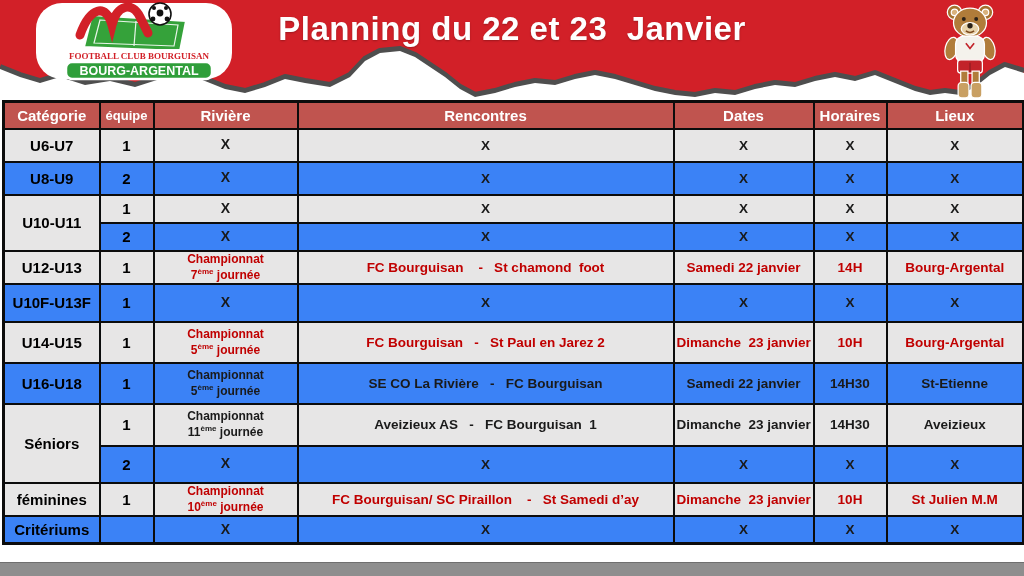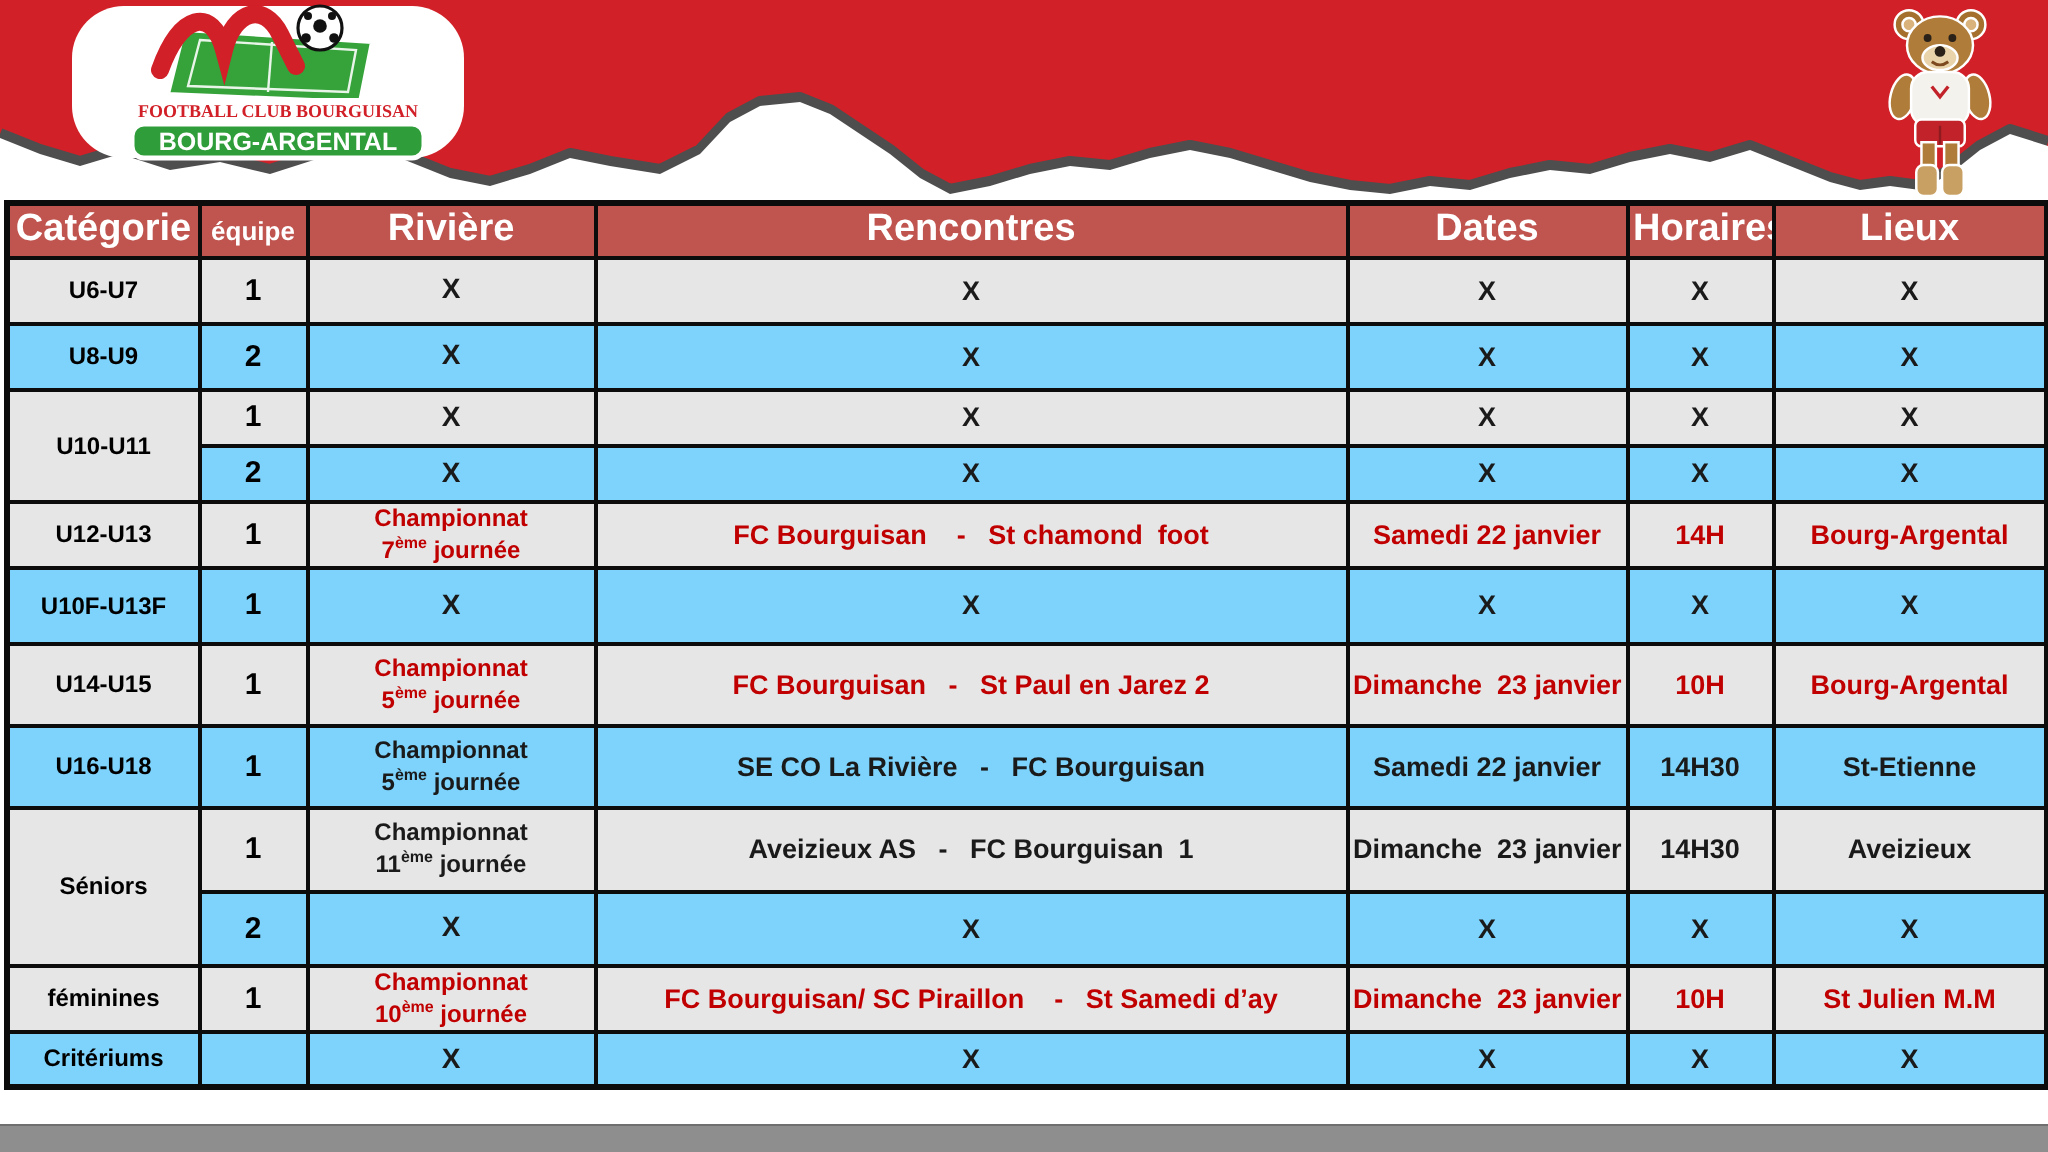--- a/index.html
+++ b/index.html
@@ -25,26 +25,26 @@
     position:absolute;left:2px;top:100px;width:1020px;
     border-collapse:collapse;table-layout:fixed;
     border:3px solid #0c0c0c;
   }
   .planning th,.planning td{
     border:2px solid #0c0c0c;text-align:center;vertical-align:middle;
     padding:0 2px;overflow:hidden;
   }
   .planning thead tr{height:27px;}
   .planning th{
-    background:#c0544f;color:#fff;font-weight:bold;font-size:19px;
+    background:#c0544f;color:#fff;font-weight:bold;font-size:15px;
   }
   .planning th.small{font-size:13px;}
   td.gray{background:#e7e6e6;}
-  td.white{background:#7dd3fc;}
-  td.cat{font-weight:bold;font-size:12px;color:#000;}
+  td.white{background:#3b82f6;}
+  td.cat{font-weight:bold;font-size:15px;color:#000;}
   td.team{font-weight:bold;font-size:15px;color:#000;}
   td.cell{font-weight:bold;font-size:13.5px;color:#1a1a1a;}
   td.details{font-weight:bold;font-size:12px;color:#1a1a1a;line-height:1.25;}
   td.details .xline{font-size:14px;}
   td.pre{white-space:pre;}
   td.red{color:#c00000;}
   sup{font-size:8px;}
 
   
   .footer-bar{
@@ -52,20 +52,21 @@
     border-top:1px solid #6f6f6f;
   }
 </style>
 </head>
 <body>
 
 <div class="stage">
 
   <div class="banner">
 
+    <div class="title">Planning du 22 et 23  Janvier</div>
 
     <svg class="tear" viewBox="0 0 1024 55" preserveAspectRatio="none">
       <polyline fill="none" stroke="#4e4e4e" stroke-width="6" stroke-linejoin="round" points="0,22 20,30 40,36 60,30 85,38 110,34 135,40 160,32 185,26 205,34 225,42 245,46 265,40 285,32 305,36 330,40 350,30 365,14 380,6 400,4 415,10 430,20 445,30 460,42 475,50 495,46 515,40 535,36 555,38 575,32 595,28 615,32 635,38 655,44 675,48 695,50 715,46 735,48 755,42 775,38 795,40 815,34 835,30 855,34 875,28 895,36 915,44 930,48 945,46 960,48 975,40 990,28 1005,20 1024,26"></polyline>
       <polygon fill="#ffffff" points="0,24 20,32 40,38 60,32 85,40 110,36 135,42 160,34 185,28 205,36 225,44 245,48 265,42 285,34 305,38 330,42 350,32 365,16 380,8 400,6 415,12 430,22 445,32 460,44 475,52 495,48 515,42 535,38 555,40 575,34 595,30 615,34 635,40 655,46 675,50 695,52 715,48 735,50 755,44 775,40 795,42 815,36 835,32 855,36 875,30 895,38 915,46 930,50 945,48 960,50 975,42 990,30 1005,22 1024,28 1024,55 0,55"></polygon>
     </svg>
 
     <svg class="logo" width="200" height="82" viewBox="0 0 200 82">
       <rect x="2" y="2" width="196" height="76" rx="26" fill="#ffffff"></rect>
 
       <g>

